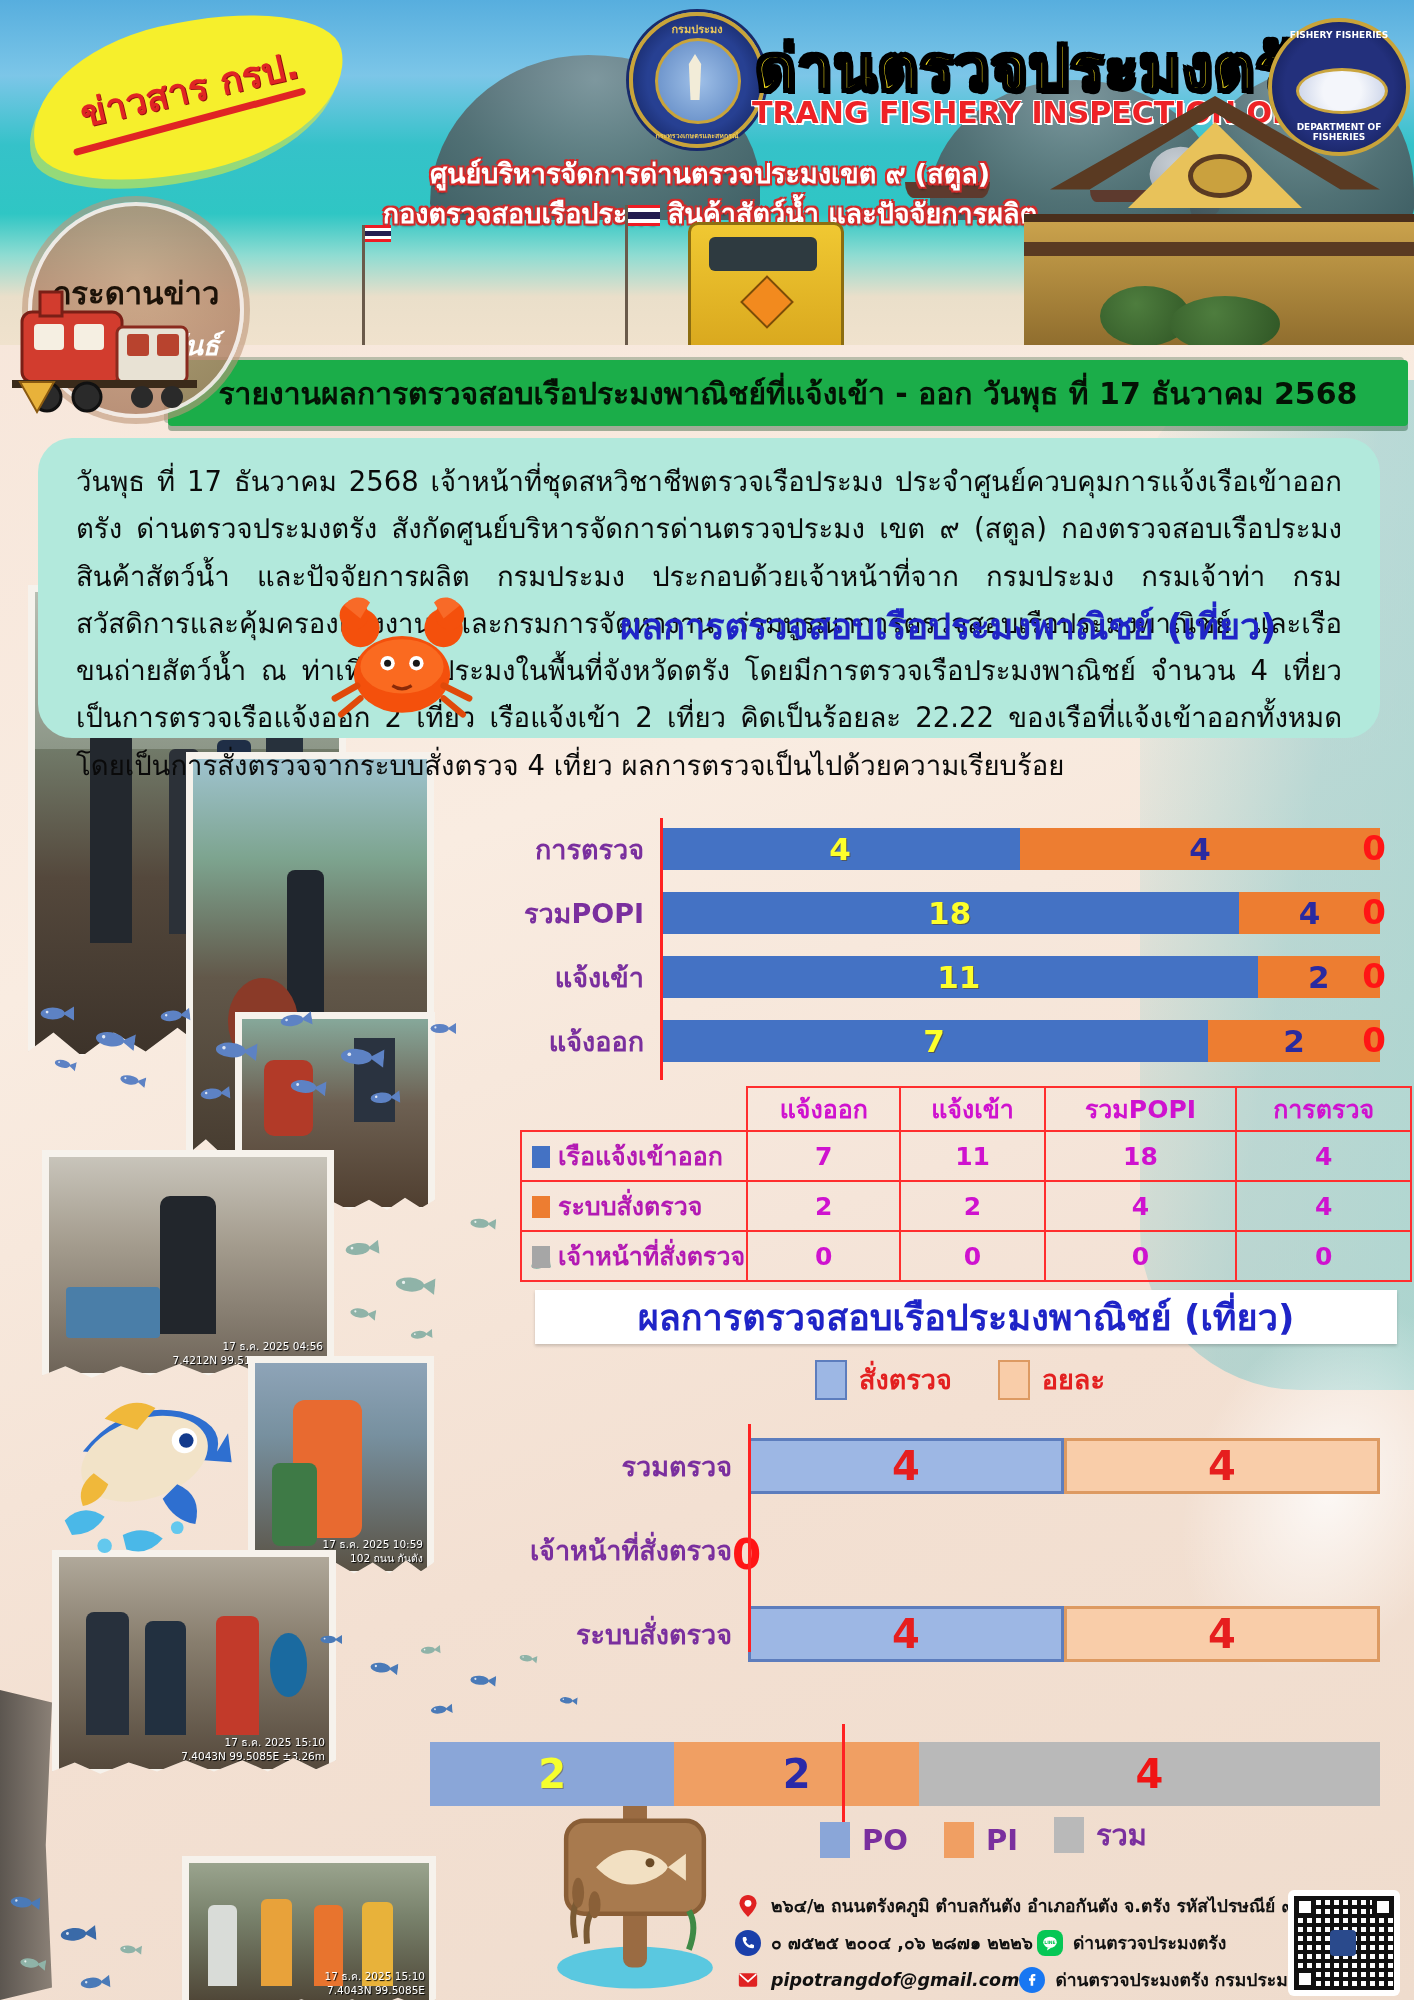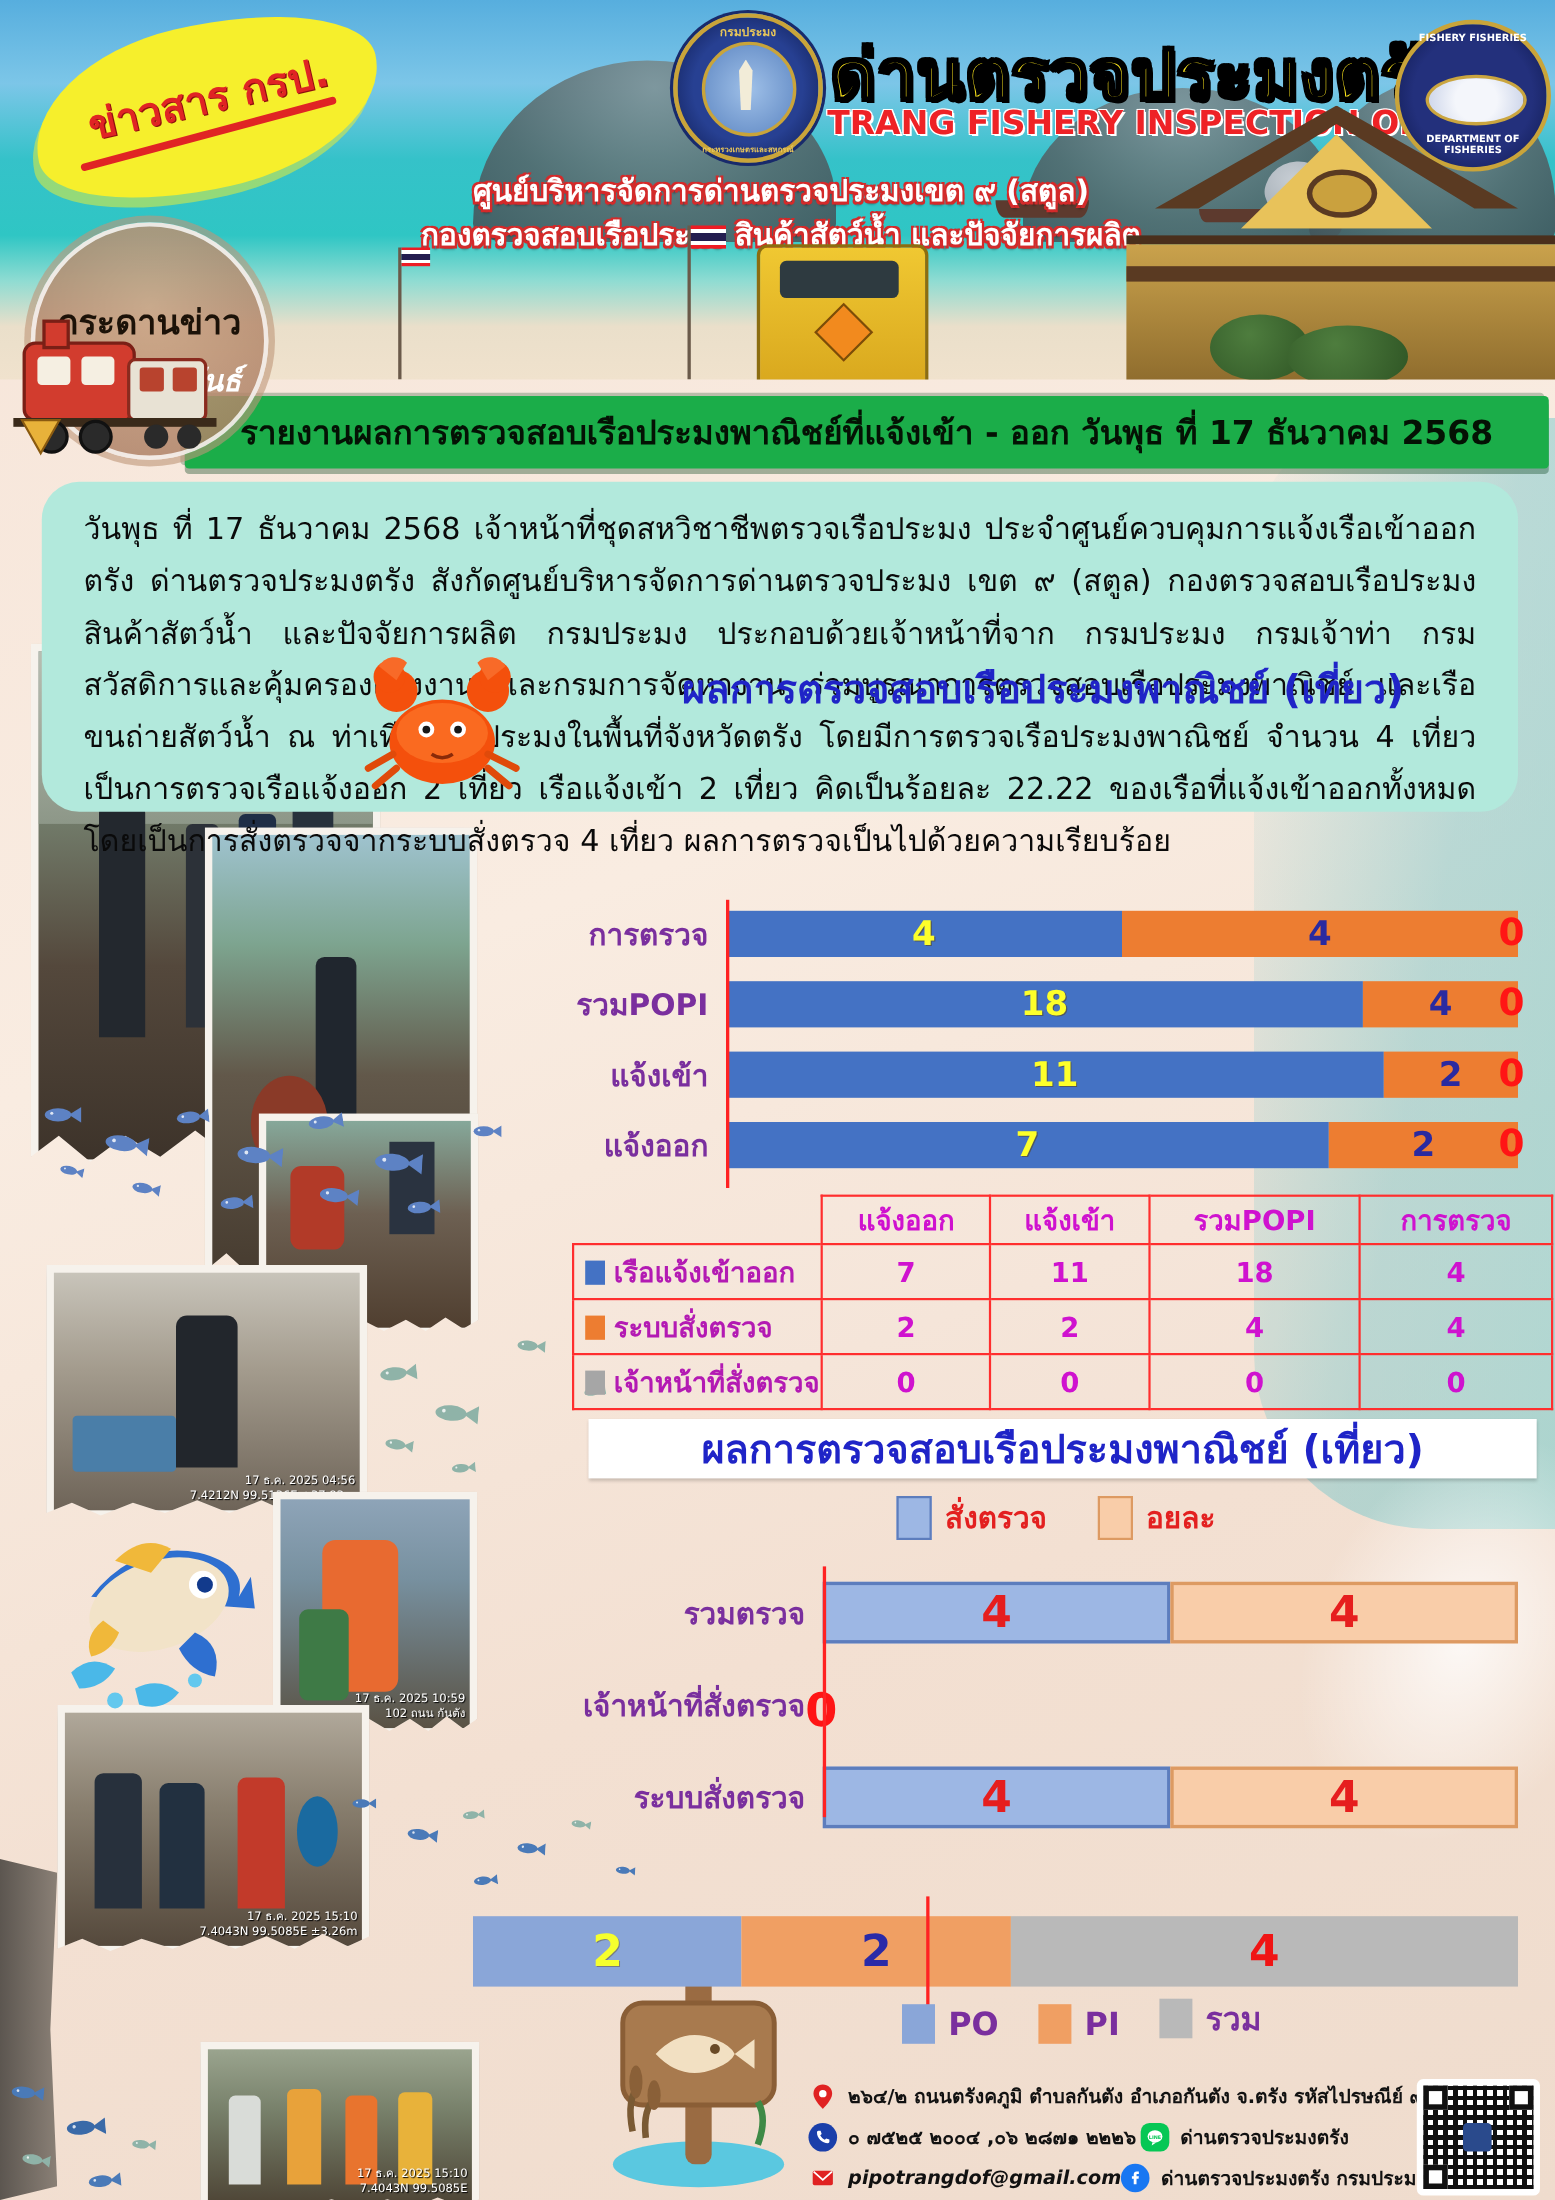--- a/index.html
+++ b/index.html
@@ -18,21 +18,21 @@
   #hdr-sub{left:752px;top:95px;width:640px;color:#ee2226;font-size:30px;font-weight:bold;
      text-shadow:2px 2px 0 #fff,-1px -1px 0 #fff,1px -1px 0 #fff,-1px 1px 0 #fff;white-space:nowrap;}
   .deptline{left:200px;width:1020px;text-align:center;color:#fff;font-size:27px;font-weight:bold;
      text-shadow:2px 2px 0 #d42a2a,-2px -2px 0 #d42a2a,2px -2px 0 #d42a2a,-2px 2px 0 #d42a2a,0 3px 2px rgba(0,0,0,.35);}
   #news-badge{left:28px;top:22px;width:320px;height:150px;background:#f6ef2c;transform:rotate(-13deg);
      border-radius:46% 54% 48% 52%/60% 42% 58% 40%;box-shadow:-6px 8px 0 rgba(246,239,44,.5);}
   #news-badge .t{position:absolute;left:28px;top:38px;width:270px;text-align:center;color:#e02424;font-size:37px;font-weight:bold;
      text-shadow:1px 1px 0 #8e0e0e;}
   #news-badge .u{position:absolute;left:36px;top:96px;width:240px;height:7px;background:#e02424;border-radius:4px;transform:rotate(-2deg);}
   .seal{border-radius:50%;}
-  #seal1{left:612px;top:12px;width:128px;height:128px;background:radial-gradient(circle,#274092 55%,#182a6b 80%);
+  #seal1{left:629px;top:12px;width:128px;height:128px;background:radial-gradient(circle,#274092 55%,#182a6b 80%);
      border:4px solid #c9a43a;box-shadow:0 0 0 3px #182a6b;}
   #seal1 .inner{position:absolute;left:22px;top:22px;width:80px;height:80px;border-radius:50%;
      background:radial-gradient(circle,#9fc0e8,#5d86c2);border:3px solid #c9a43a;}
   #seal1 .em{position:absolute;left:48px;top:38px;width:28px;height:46px;background:#f2ecd8;
      clip-path:polygon(50% 0,72% 22%,66% 100%,34% 100%,28% 22%);}
   .sealtxt{position:absolute;width:128px;text-align:center;color:#e8c65a;font-weight:bold;}
   #badge2{left:1268px;top:18px;width:134px;height:130px;border-radius:50%;
      background:radial-gradient(circle,#23307c 58%,#141f5a 85%);border:4px solid #c9a43a;}
   #badge2 .w{position:absolute;left:24px;top:46px;width:86px;height:40px;border-radius:50%;
      background:radial-gradient(circle,#f4f6fb 40%,#c9d2e8);border:3px solid #caa53f;}

